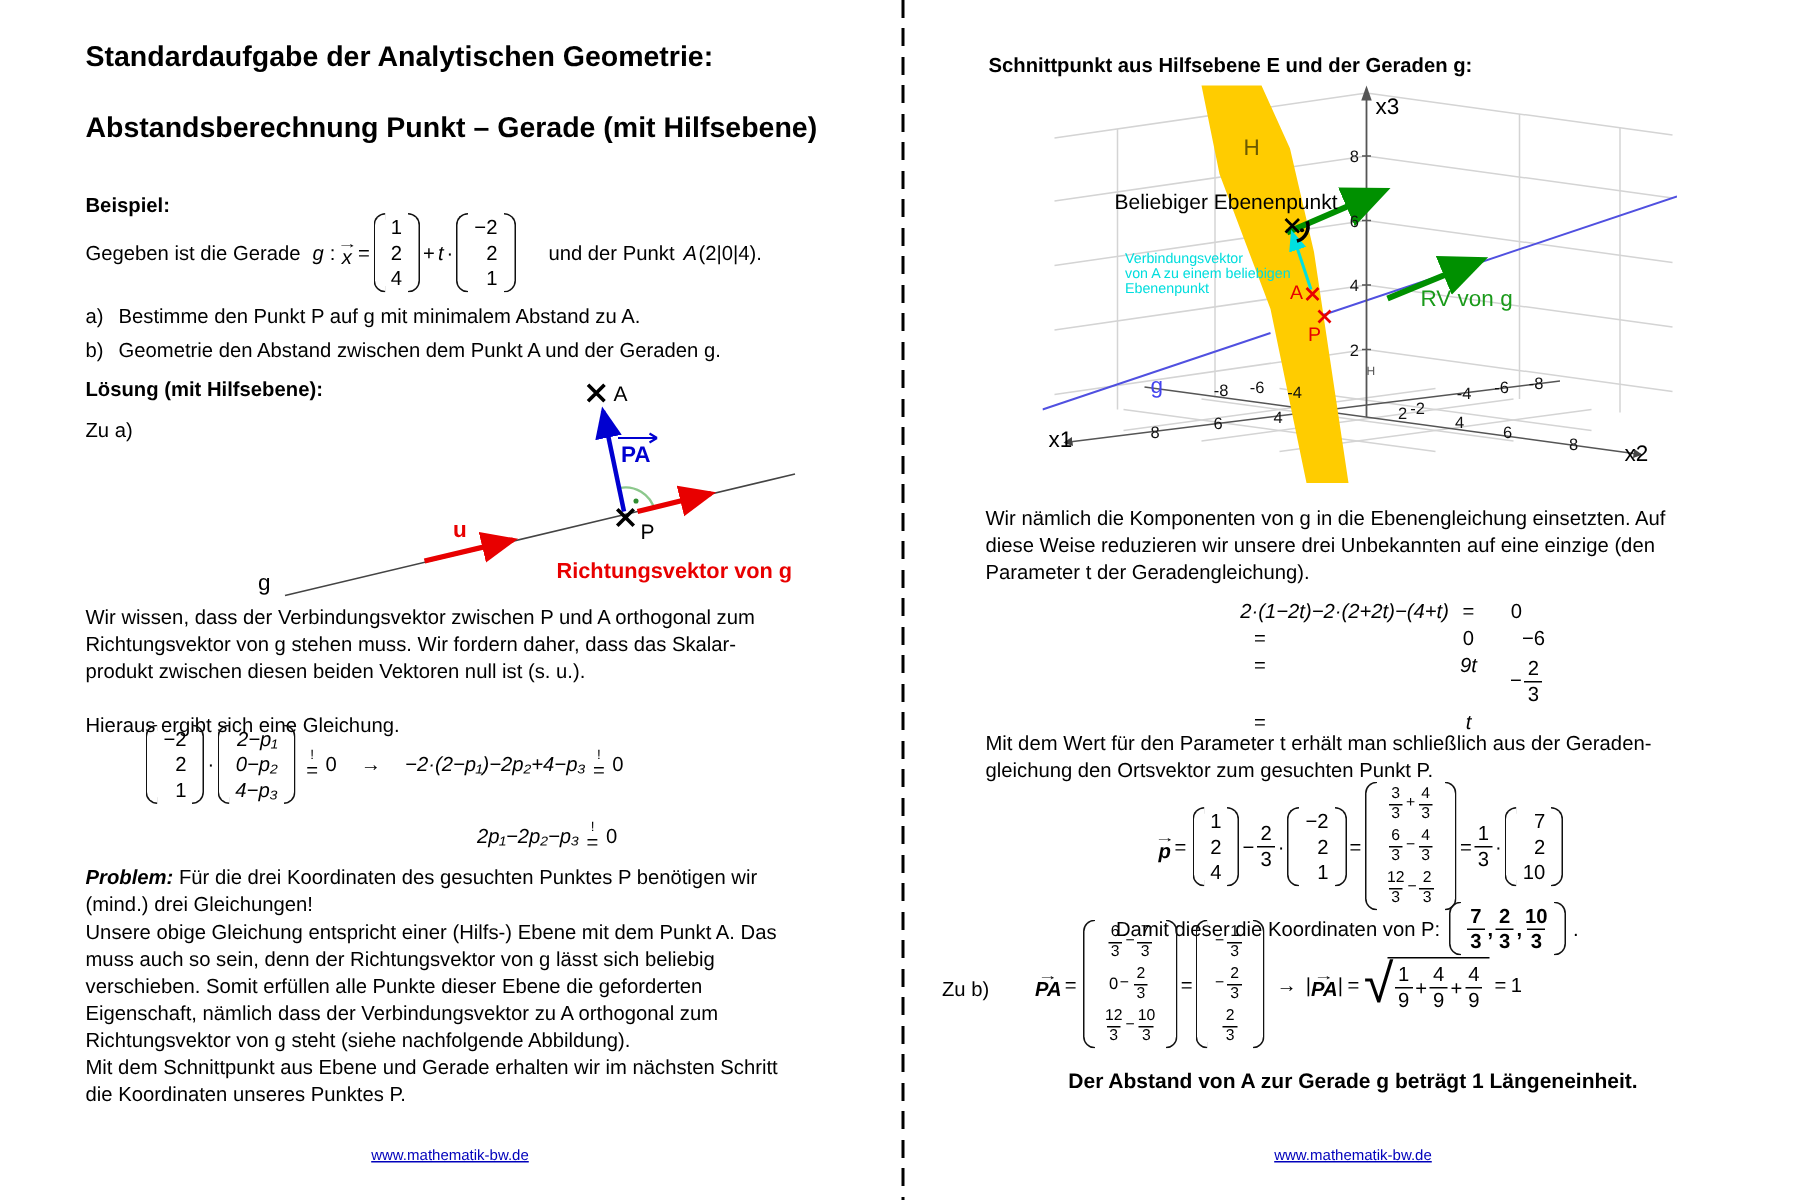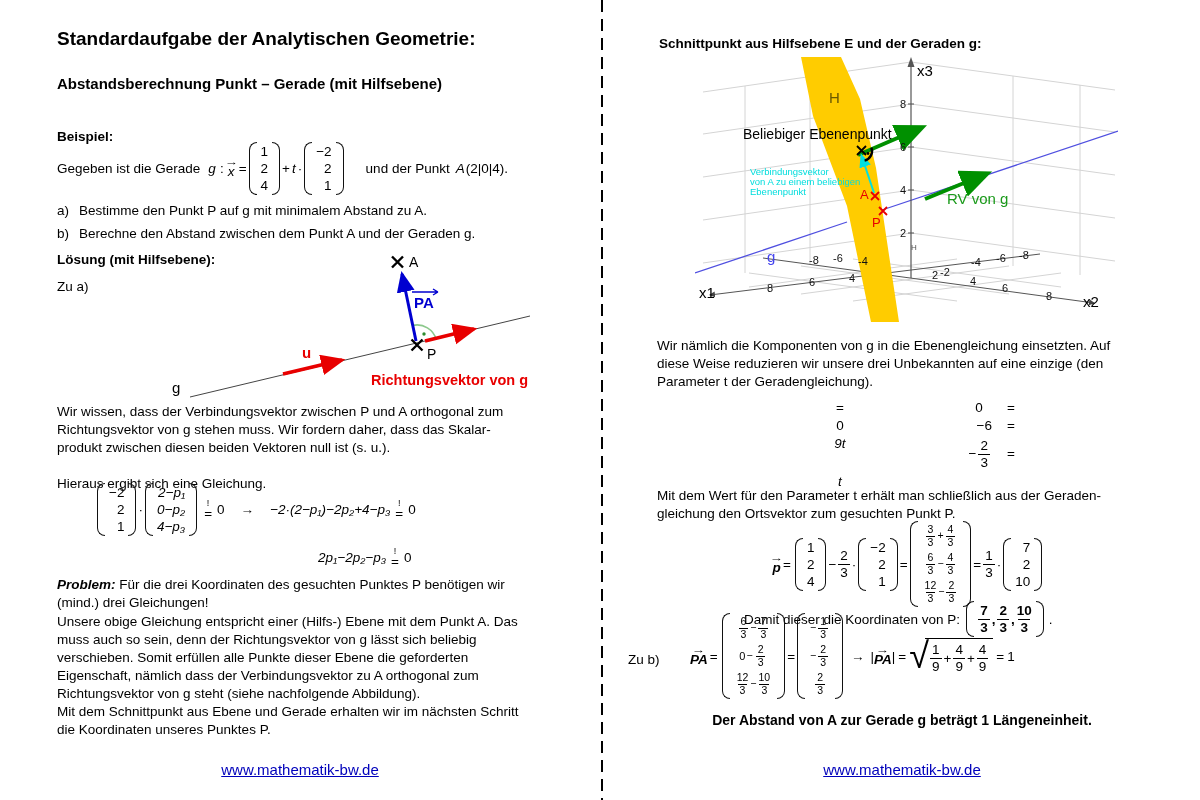--- a/index.html
+++ b/index.html
@@ -4,23 +4,23 @@
 <style>
   html,body{margin:0;padding:0}
   body{width:1200px;height:800px;background:#fff;color:#000;position:relative;overflow:hidden;
        font-family:"Liberation Sans","DejaVu Sans",sans-serif;font-size:13.5px}
   .abs{position:absolute}
   p{margin:0;white-space:pre-line;line-height:18px}
   .b{font-weight:bold}
   .it{font-style:italic}
   .bi{font-weight:bold;font-style:italic}
   .t1{font-size:19px;font-weight:bold}
-  .t2{font-size:15px;font-weight:bold}
+  .t2{font-size:19px;font-weight:bold}
   .t3{font-size:13.5px;font-weight:bold}
-  .link{color:#0000bb;text-decoration:underline;font-size:15px}
+  .link{color:#0000bb;text-decoration:underline;font-size:10px}
   .ctrpage{width:600px;text-align:center}
   
   .divider{left:601px;top:0;width:2px;height:800px;
     background:repeating-linear-gradient(180deg,#000 0 12px,transparent 12px 19px)}
   
   .mrow{display:flex;align-items:center}
   .vec{display:inline-flex;align-items:center;vertical-align:middle;margin:0 2px}
   .vp{align-self:stretch;width:7px;margin:1px 0}
   .vpl{border:1.5px solid #111;border-right:none;border-radius:11px 0 0 11px}
   .vpr{border:1.5px solid #111;border-left:none;border-radius:0 11px 11px 0}
@@ -83,21 +83,21 @@
       </span>
       <span class="vp vpr"></span>
     </span>
   <span style="margin-left:20px">und der Punkt</span>
   <span class="it" style="margin:0 1px 0 6px">A</span>
   <span>(2|0|4)</span>
   <span>.</span>
 </div>
 
 <div class="abs" style="left:57px;top:203px"><span>a)</span><span style="margin-left:10px">Bestimme den Punkt P auf g mit minimalem Abstand zu A.</span></div>
-<div class="abs" style="left:57px;top:226px"><span>b)</span><span style="margin-left:10px">Berechne den Abstand zwischen dem Punkt  A und der Geraden g.</span></div>
+<div class="abs" style="left:57px;top:226px"><span>b)</span><span style="margin-left:10px">Geometrie den Abstand zwischen dem Punkt  A und der Geraden g.</span></div>
 
 <div class="abs t3" style="left:57px;top:252px">Lösung (mit Hilfsebene):</div>
 <div class="abs" style="left:57px;top:279px">Zu a)</div>
 
 <svg class="abs" style="left:155px;top:249px" width="390" height="152" viewBox="155 249 390 152">
   <defs>
     <marker id="mr" markerWidth="9" markerHeight="8" refX="6" refY="3" orient="auto">
         <path d="M0,0 L7,3 L0,6 z" fill="#e80000"></path>
       </marker>
     <marker id="mb" markerWidth="9" markerHeight="8" refX="6" refY="3" orient="auto">
@@ -284,20 +284,21 @@
     <text x="1005" y="292" text-anchor="middle">6</text>
     <text x="1049" y="300" text-anchor="middle">8</text>
   </g>
 </svg>
 
 <p class="abs" style="left:657px;top:337px;width:520px">Wir nämlich die Komponenten von g in die Ebenengleichung einsetzten. Auf
 diese Weise reduzieren wir unsere drei Unbekannten auf eine einzige (den
 Parameter t der Geradengleichung).</p>
 
 <div class="abs eqgrid" style="left:714px;top:399px">
+  <span class="l it">2·(1−2t)−2·(2+2t)−(4+t)</span>
     <span class="m">=</span>
     <span class="r">0</span>
     <span class="m">=</span>
     <span class="r">0</span>
   <span class="l">−6</span>
     <span class="m">=</span>
     <span class="r it">9t</span>
   <span class="l tall tl">
       <span>−</span>
       <span class="fr">

